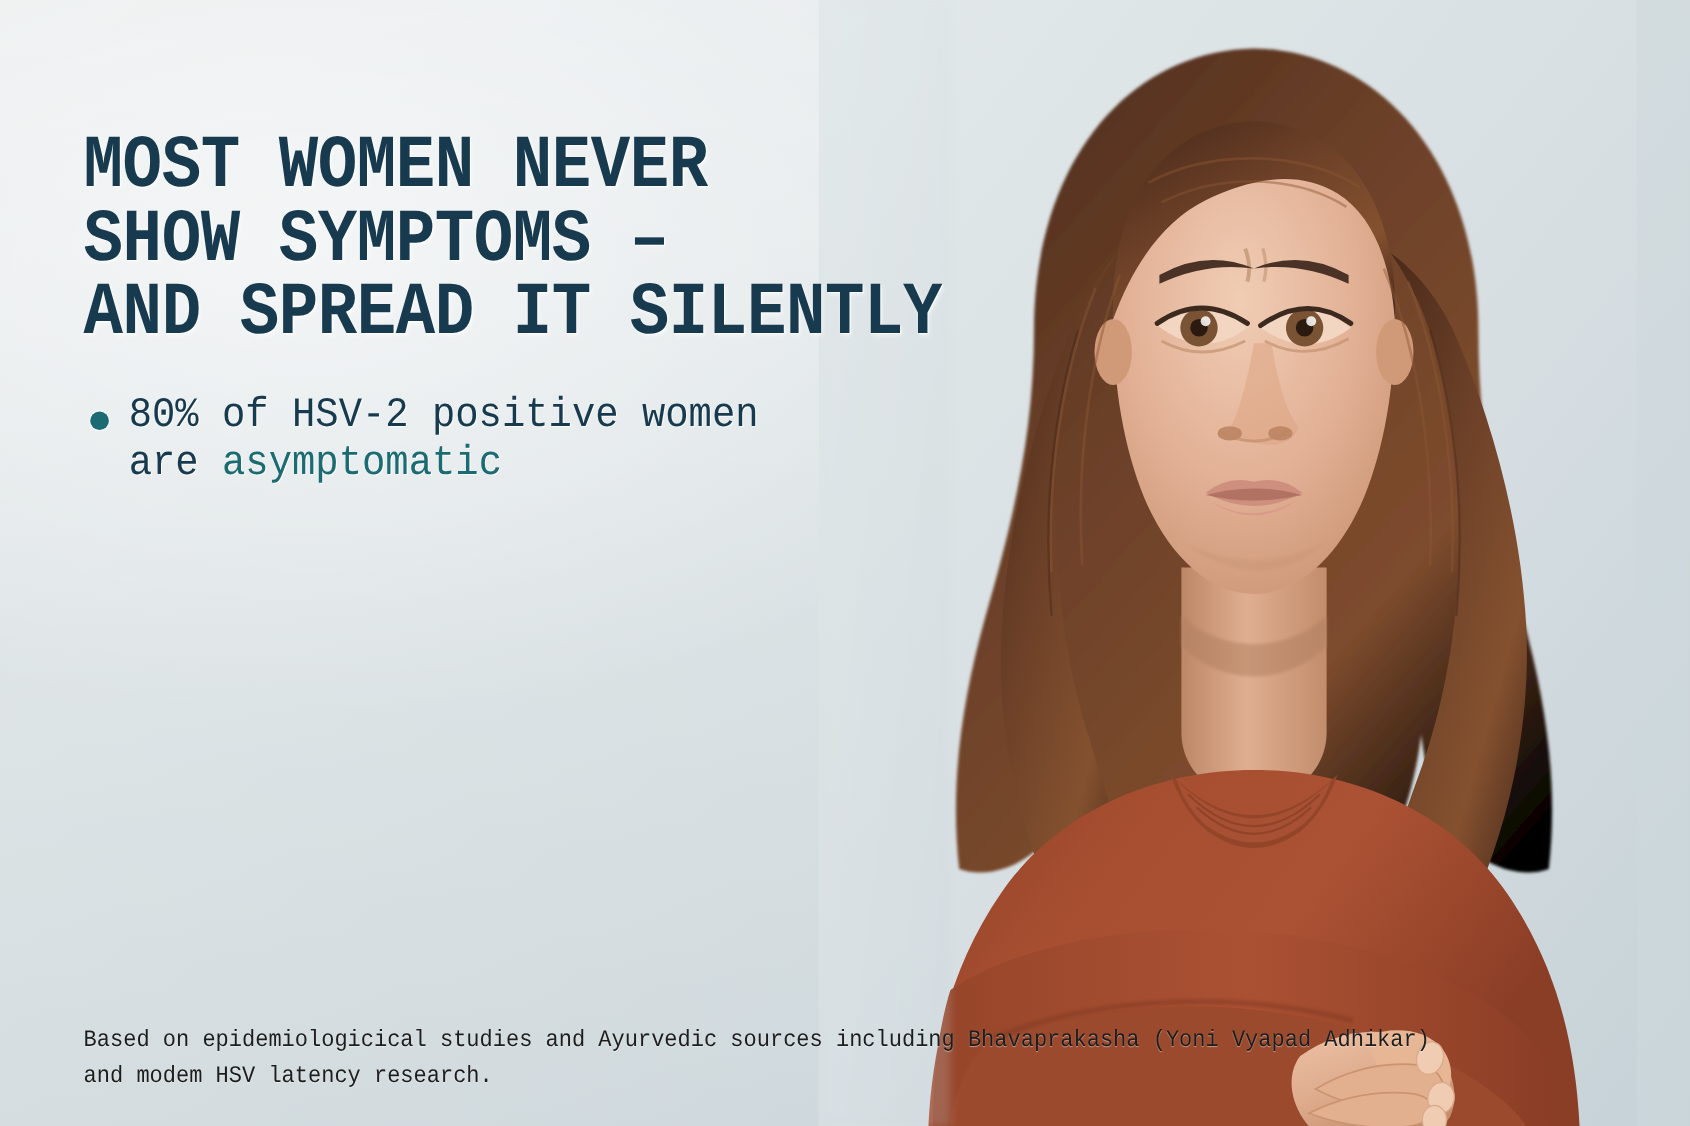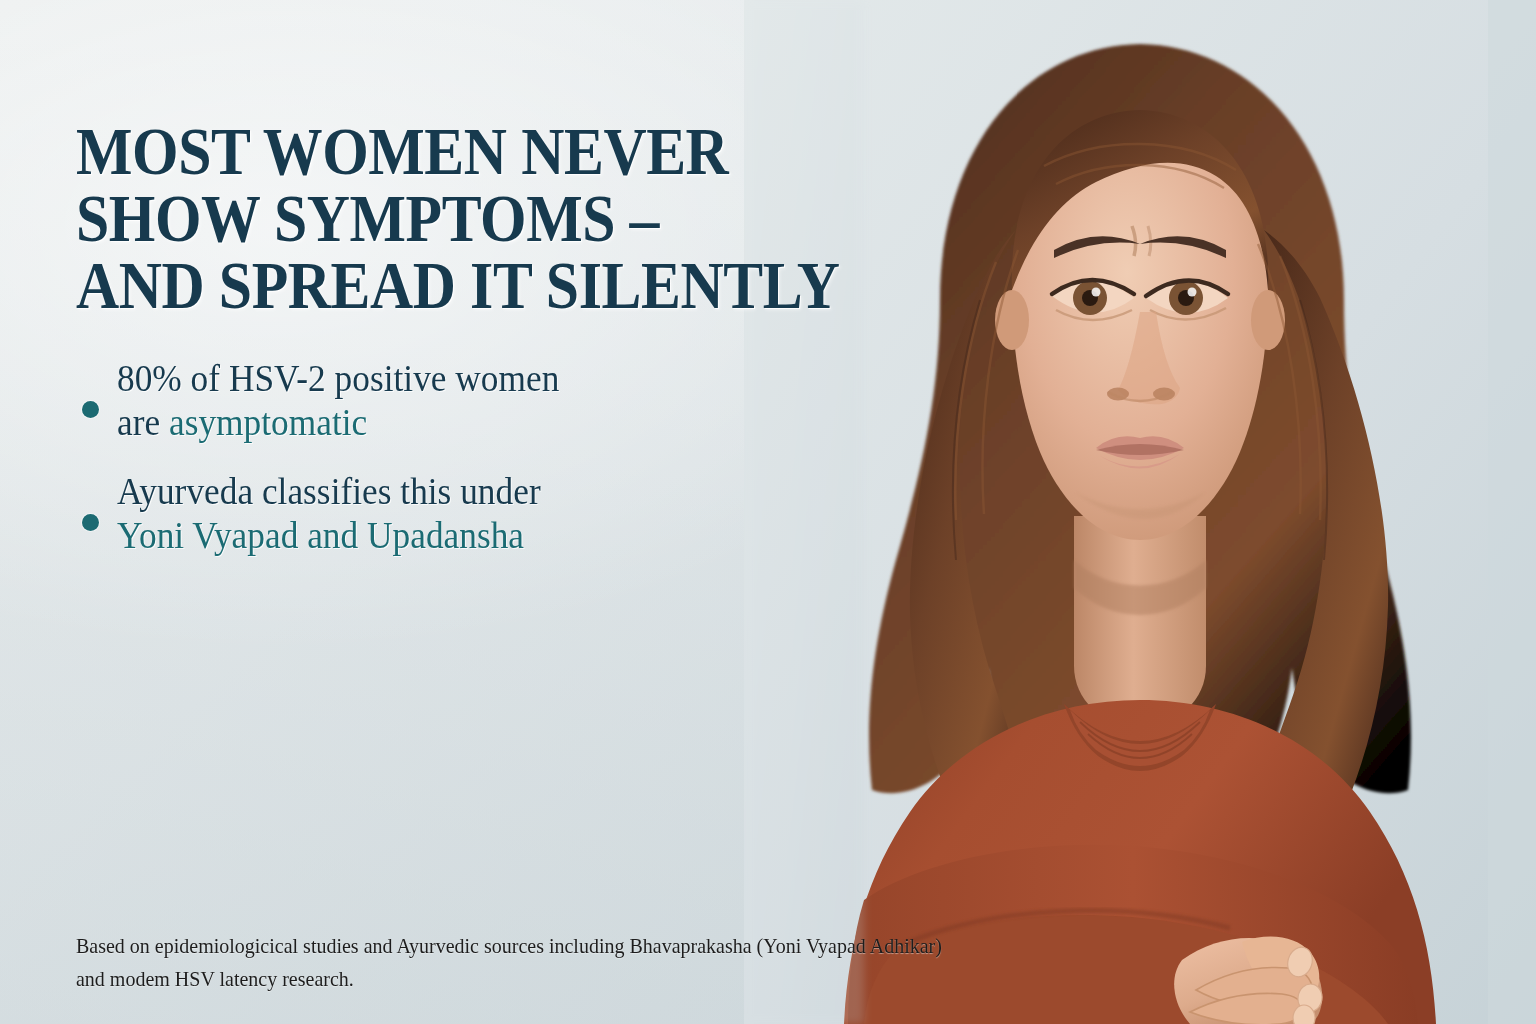--- a/index.html
+++ b/index.html
@@ -5,21 +5,21 @@
   html, body {
     margin: 0;
     padding: 0;
     background: #c9d2d6;
   }
   #stage {
     position: relative;
     width: 1536px;
     height: 1024px;
     overflow: hidden;
-    font-family: Liberation Serif, serif;
+    font-family: Liberation Mono, monospace;
     background: linear-gradient(135deg, #e6eaea 0%, #dfe5e7 35%, #d6dee1 65%, #cfd9dd 100%);
   }
 
   
   .bg-wash {
     position: absolute;
     inset: 0;
     background:
       radial-gradient(ellipse 70% 60% at 18% 22%, rgba(255,255,255,0.55) 0%, rgba(255,255,255,0) 70%),
       radial-gradient(ellipse 60% 70% at 88% 12%, rgba(226,234,236,0.8) 0%, rgba(226,234,236,0) 70%),
@@ -60,21 +60,21 @@
 
   .bullets {
     position: absolute;
     left: 76px;
     top: 356px;
     width: 790px;
   }
   .bullet-row {
     position: relative;
     display: flex;
-    align-items: center;
+    align-items: flex-start;
     margin-bottom: 24px;
   }
   .bullet-dot {
     flex: 0 0 auto;
     width: 17px;
     height: 17px;
     border-radius: 50%;
     background: #1c6a72;
     margin: 18px 18px 0 6px;
     box-shadow: 0 0 0 1px rgba(255,255,255,0.5);
@@ -372,27 +372,20 @@
     <div class="bullet-row">
       <span class="bullet-dot"></span>
       <div class="bullet-text">
         <span>80% of HSV-2 positive women</span><br>
         <span>are </span><span class="hi">asymptomatic</span>
       </div>
     </div>
 
 
 
-    <div class="bullet-row">
-      <span class="bullet-dot"></span>
-      <div class="bullet-text">
-        <span>Ayurveda classifies this under</span><br>
-        <span class="hi">Yoni Vyapad and Upadansha</span>
-      </div>
-    </div>
 
   </div>
 
   <div class="footnote">
     <span class="fn-line">Based on epidemiologicical studies and Ayurvedic sources including Bhavaprakasha (Yoni Vyapad Adhikar)</span>
     <span class="fn-line">and modem HSV latency research.</span>
   </div>
 
 </div>
 

